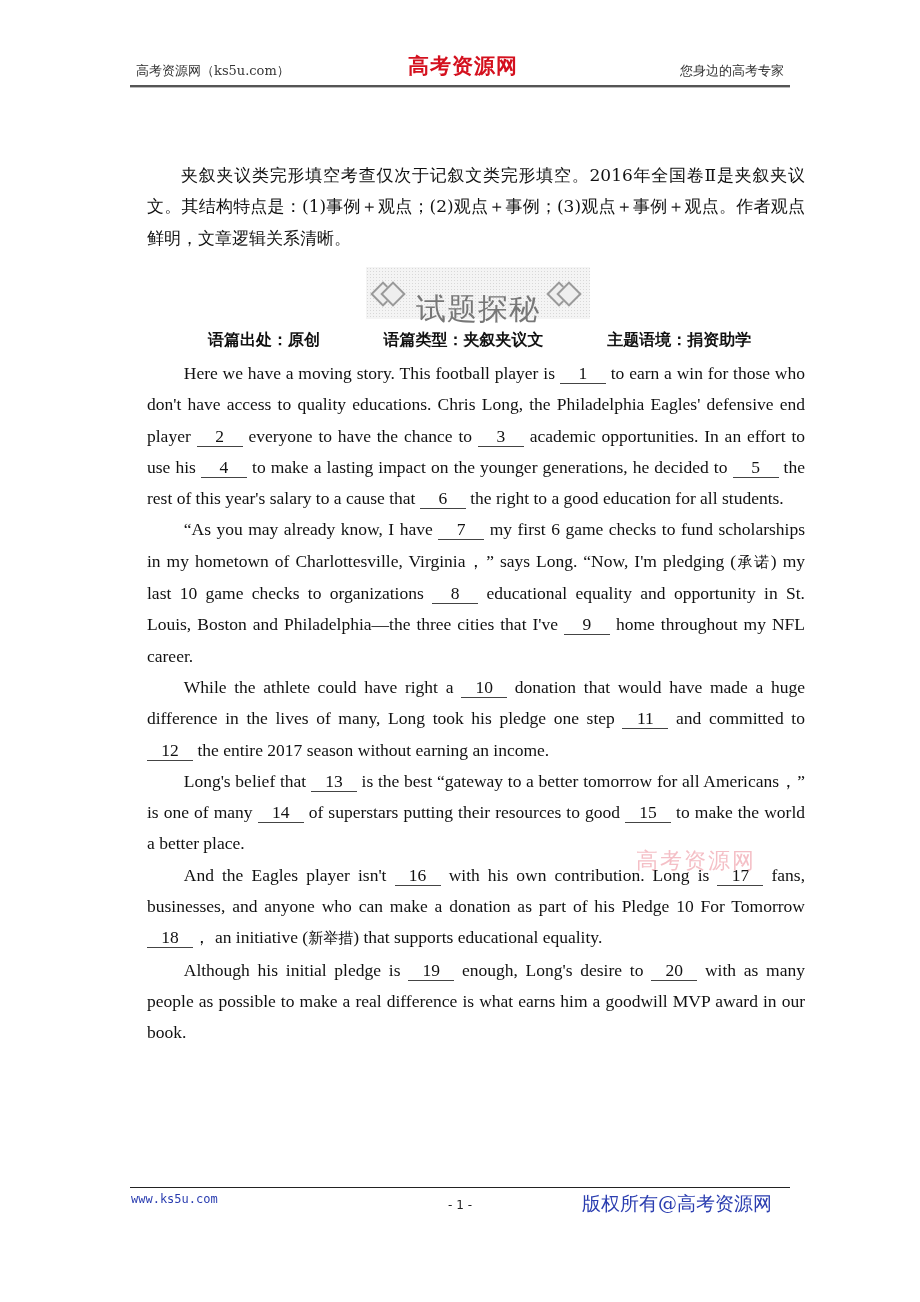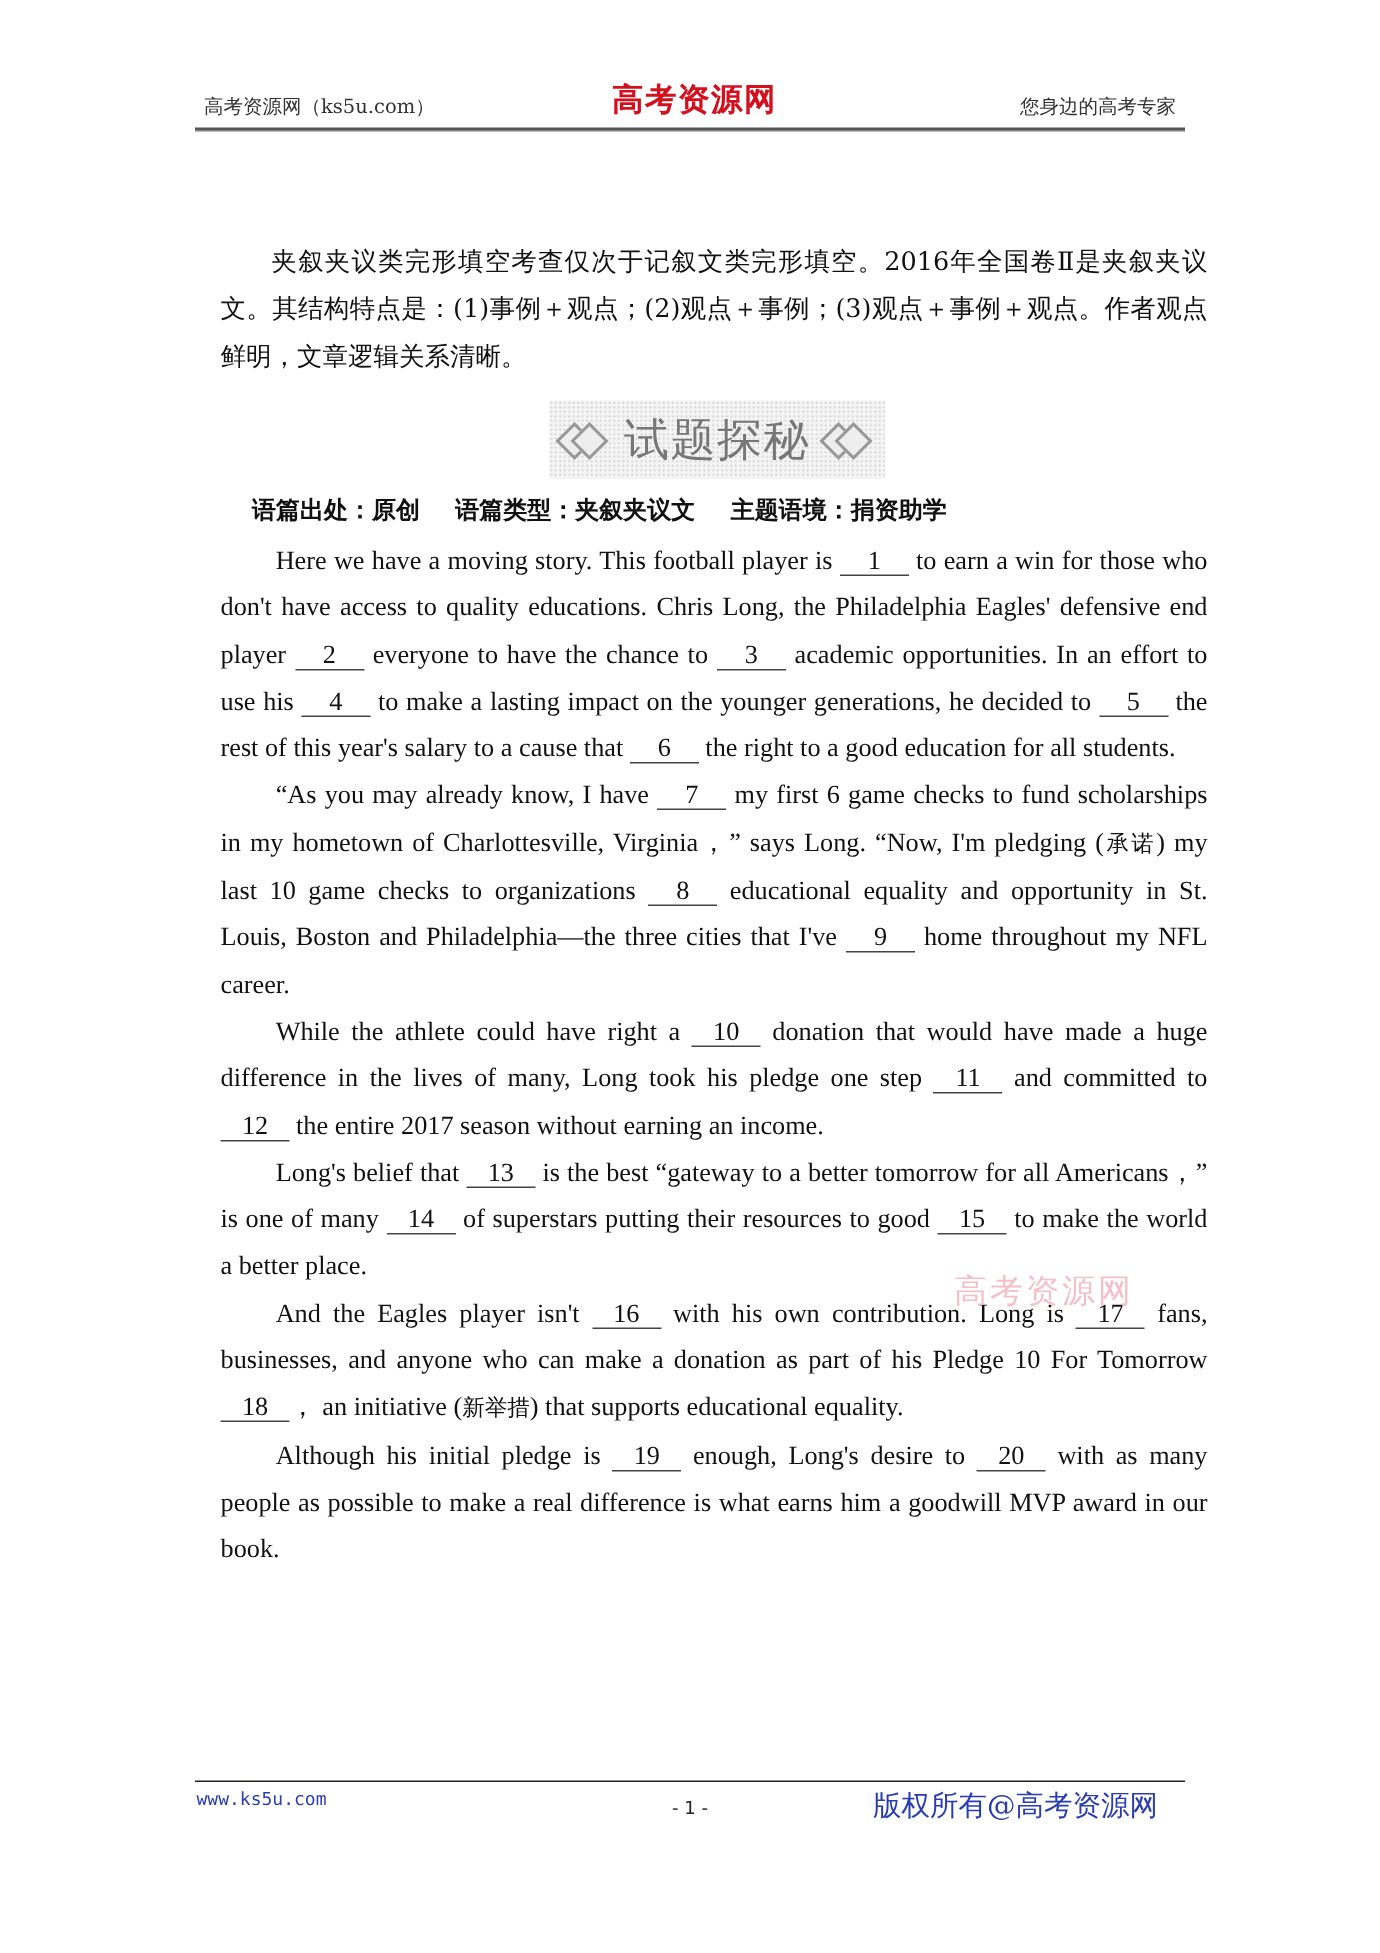--- a/index.html
+++ b/index.html
@@ -28,30 +28,30 @@
     .para { position: absolute; left: 147px; width: 658px; font-size: 17.5px; line-height: 31.3px;
             text-align: justify; text-align-last: auto; }
     .para p { margin: 0; text-indent: 2.1em; }
     .para.intro { top: 160px; font-family: "DejaVu Serif", serif; font-size: 17px; }
     .para.intro p { text-indent: 2em; }
 
     .banner { position: absolute; left: 366px; top: 267px; width: 224px; height: 52px;
               background-color: #f4f4f4;
               background-image: radial-gradient(#d8d8d8 0.7px, transparent 0.8px);
               background-size: 3px 3px; }
-    .banner-text { position: absolute; left: 0; top: 6px; width: 100%; text-align: center;
+    .banner-text { position: absolute; left: 0; top: 22px; width: 100%; text-align: center;
                    font-size: 30px; color: #777; font-family: "DejaVu Serif", serif; letter-spacing: 1px; }
     .diamond { position: absolute; top: 18px; width: 14px; height: 14px; border: 2px solid #999;
                transform: rotate(45deg); background: #eee; }
     .diamond.d1 { left: 8px; } .diamond.d2 { left: 18px; }
     .diamond.d3 { left: 184px; } .diamond.d4 { left: 194px; }
 
     .meta { position: absolute; left: 168px; top: 330px; font-size: 16px; font-weight: bold;
             font-family: "DejaVu Sans", sans-serif; color: #111; }
-    .meta span { margin-right: 18px; }
+    .meta span { margin-right: 18px; margin-left: 40px; }
 
     .passage { top: 358px; }
     .blank { display: inline-block; min-width: 46px; text-align: center; border-bottom: 1px solid #444;
              line-height: 19px; text-indent: 0; }
     .zh { font-family: "DejaVu Serif", serif; font-size: 15px; }
 
     .watermark { position: absolute; left: 636px; top: 846px; font-size: 22px; color: #f3b5bd;
                  font-family: "DejaVu Serif", serif; letter-spacing: 2px; opacity: 0.85; }
 
     

